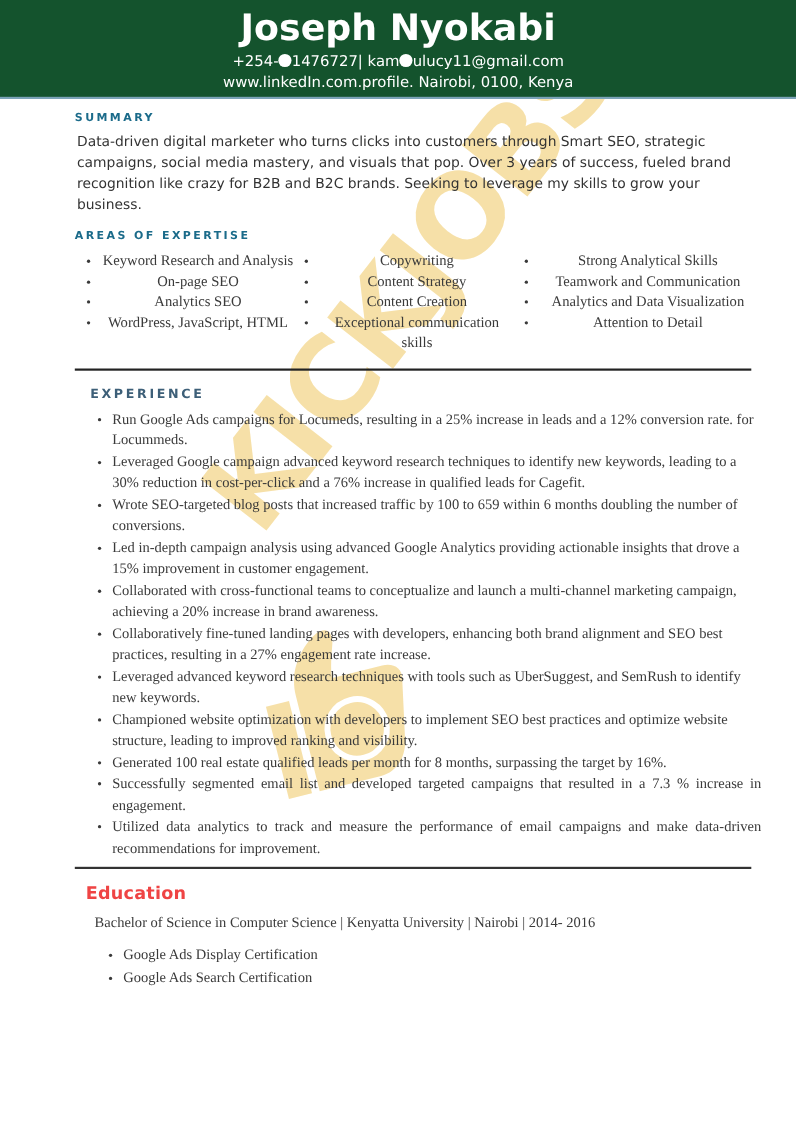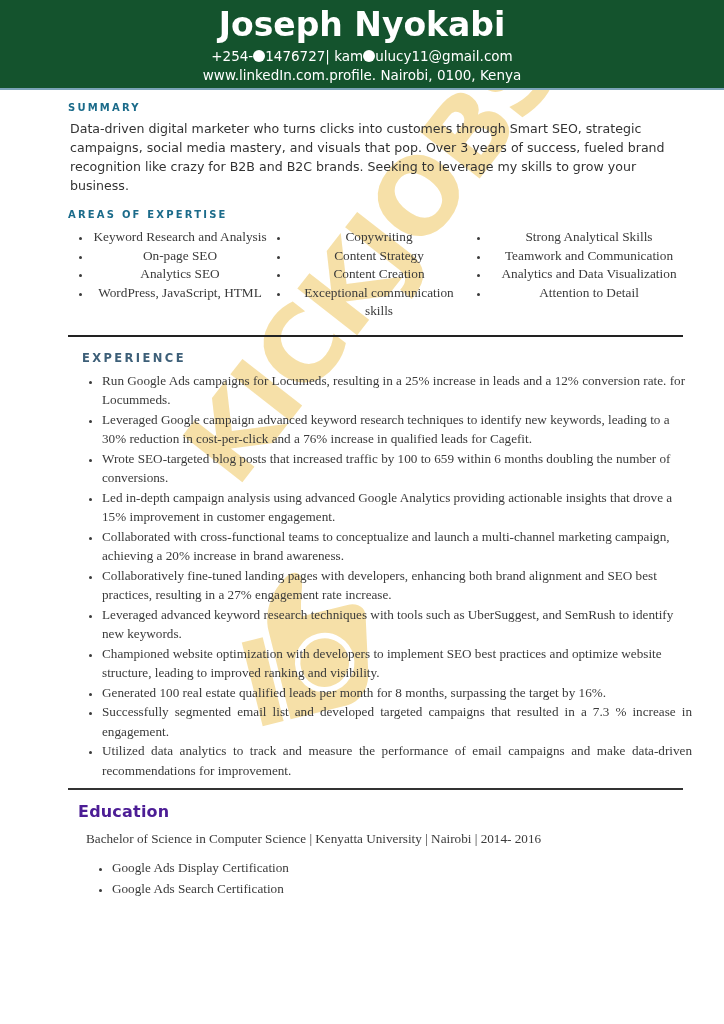--- a/index.html
+++ b/index.html
@@ -115,21 +115,21 @@
   }
   .sec-head.gray {
     color: #3d5f78;
     padding-left: 62px;
     padding-top: 14px;
     padding-bottom: 6px;
     font-size: 11.5px;
     letter-spacing: 2.4px;
   }
   .sec-head.titlecase {
-    color: #4c1d95;
+    color: #ef4444;
     text-transform: none;
     letter-spacing: 0.2px;
     font-size: 16px;
     padding-left: 58px;
   }
 
   .summary-text {
     font-family: "DejaVu Sans", sans-serif;
     font-size: 12.6px;
     line-height: 19px;

